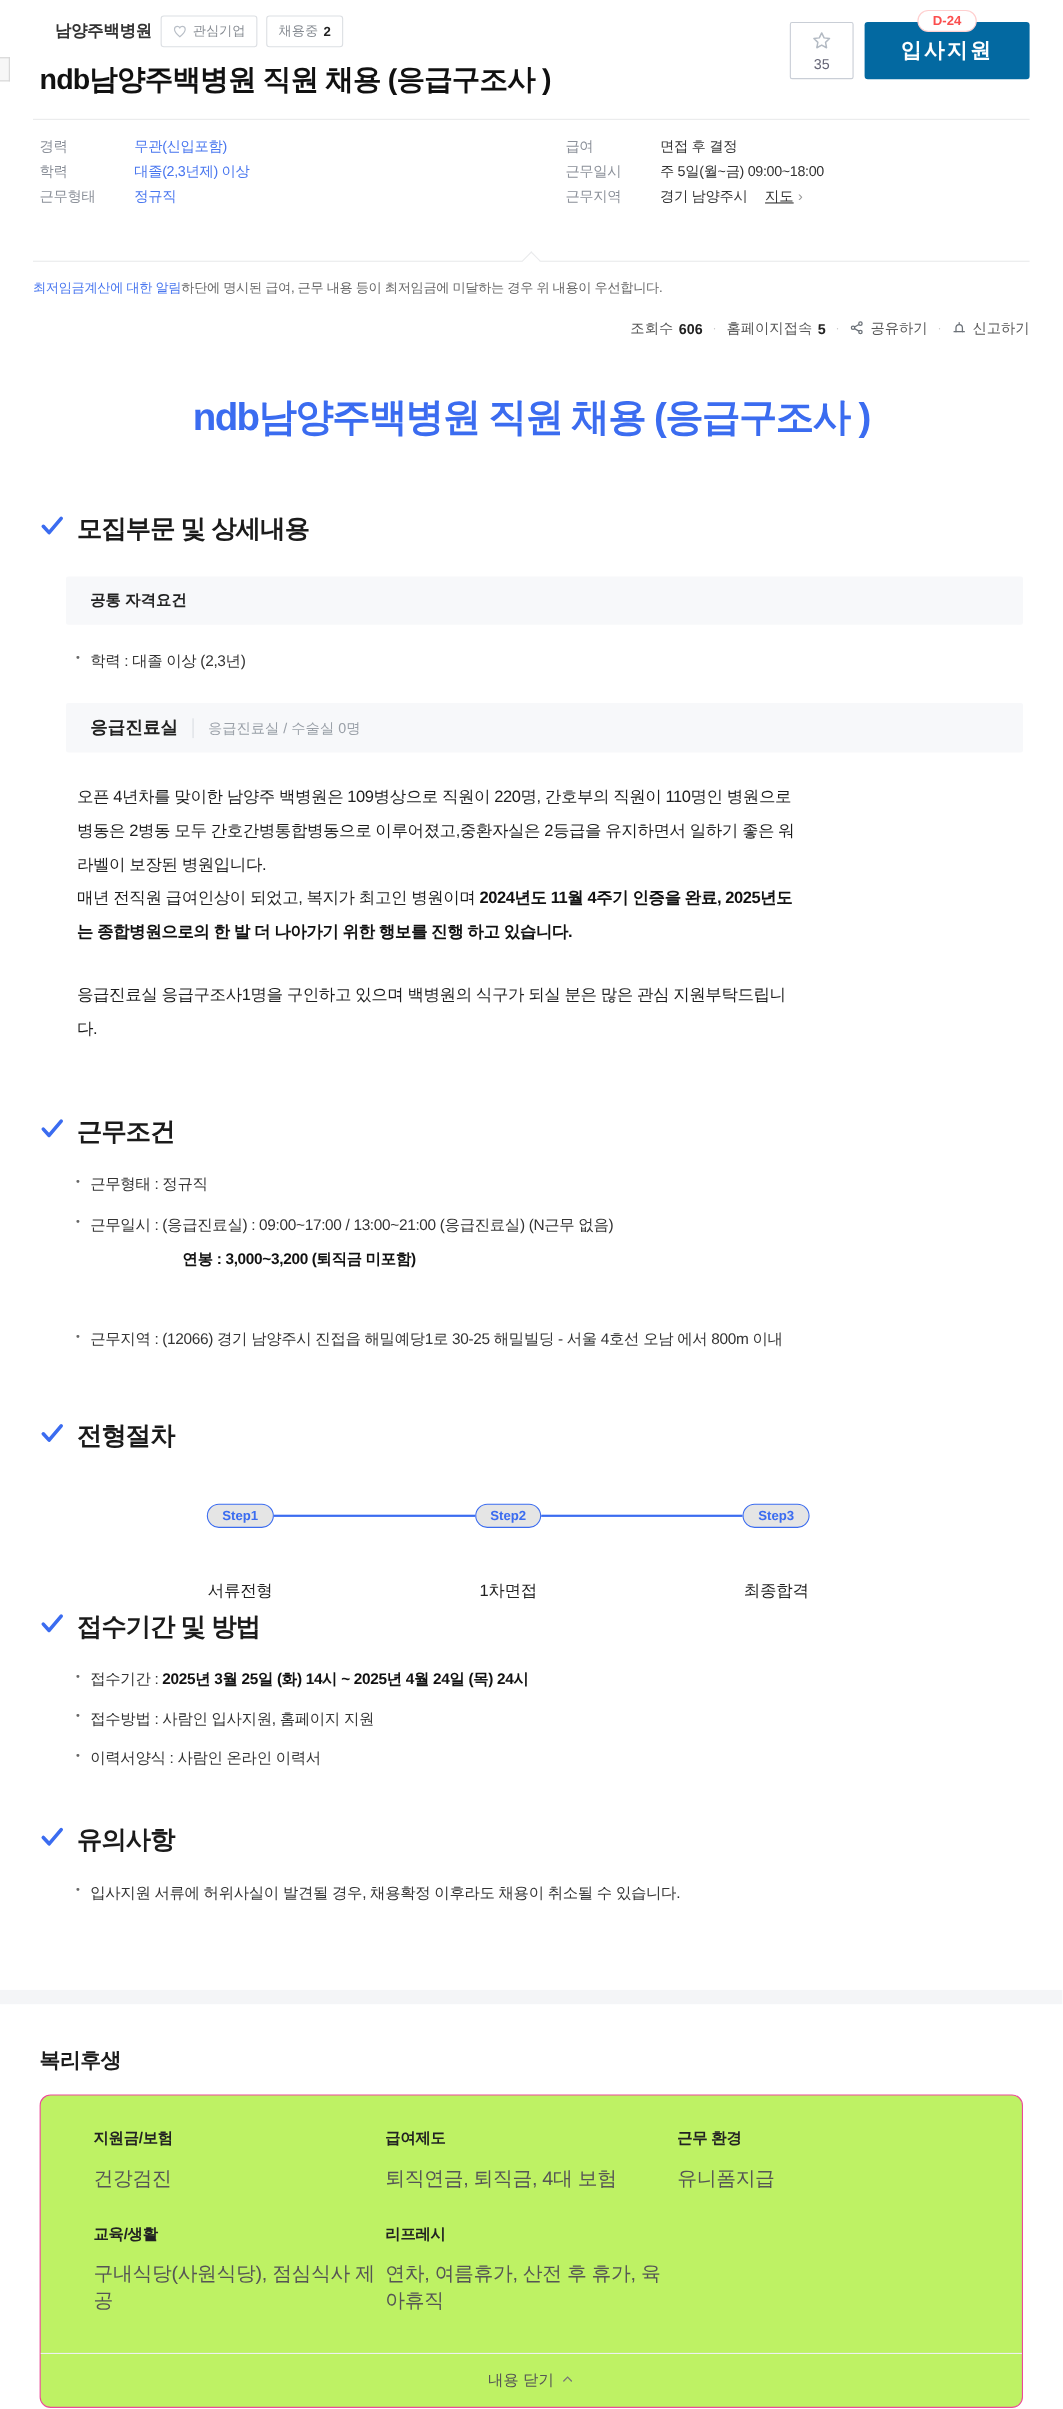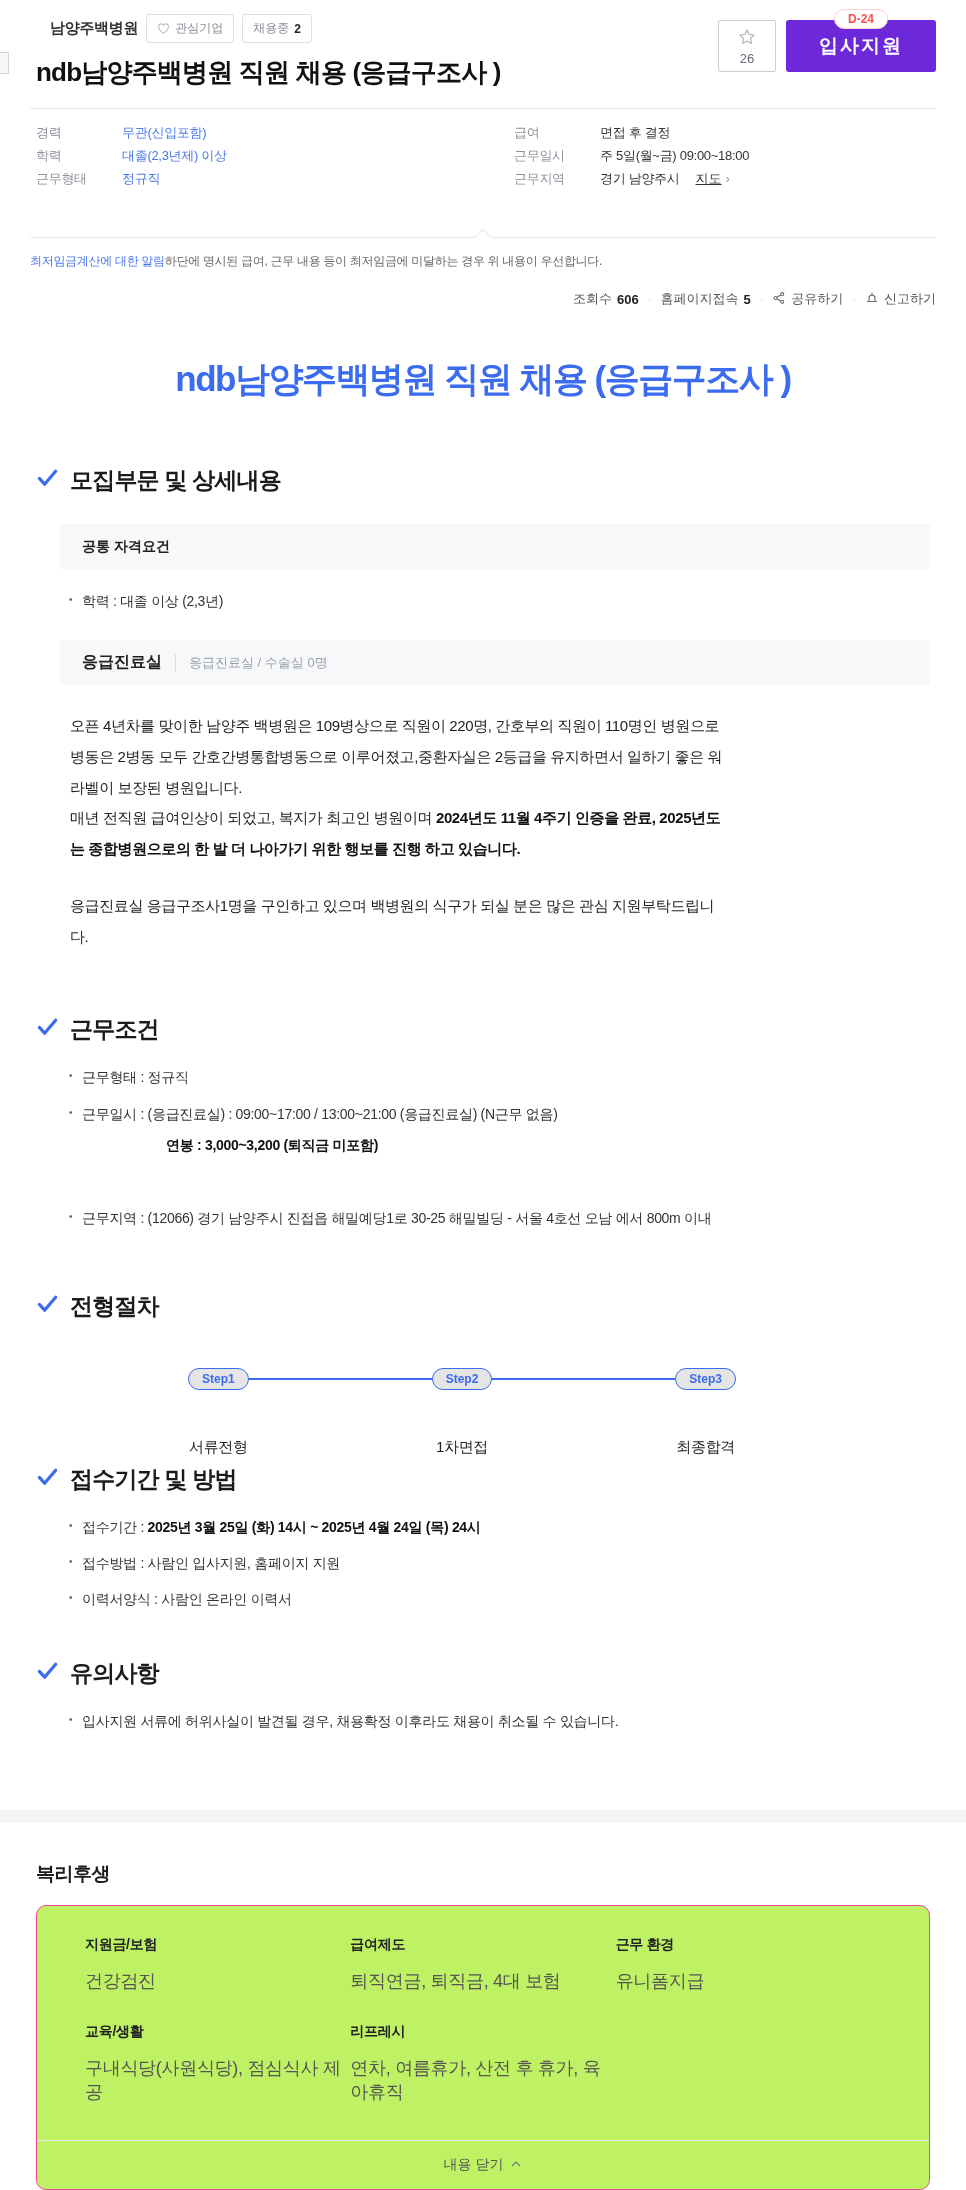--- a/index.html
+++ b/index.html
@@ -18,21 +18,21 @@
   .chip { display: inline-flex; align-items: center; gap: 5px; border: 1px solid #dcdfe3;
     background: #fff; border-radius: 3px; font-size: 12px; color: #868b92; padding: 5px 10px; cursor: pointer; }
   .chip b { color: #222; font-weight: bold; }
   .chip svg { display: block; }
   .job-title { font-size: 26px; font-weight: bold; color: #111; margin-top: 12px; letter-spacing: -0.8px; }
 
   .header-right { position: absolute; top: 20px; right: 30px; display: flex; gap: 10px; align-items: flex-start; }
   .scrap-box { width: 58px; height: 52px; border: 1px solid #c9ced6; background: #fff; border-radius: 2px;
     display: flex; flex-direction: column; align-items: center; justify-content: center; gap: 1px;
     font-size: 13px; color: #667; cursor: pointer; }
-  .apply-btn { position: relative; width: 150px; height: 52px; background: #6d28d9; border: none; border-radius: 3px;
+  .apply-btn { position: relative; width: 150px; height: 52px; background: #0369a1; border: none; border-radius: 3px;
     color: #fff; font-size: 19px; font-weight: bold; letter-spacing: 2px; cursor: pointer;
     font-family: inherit; }
   .dday-pill { position: absolute; top: -11px; left: 50%; transform: translateX(-50%);
     background: #fff; border: 1px solid #ffcfcf; color: #fb4e4e; font-size: 12px; font-weight: bold;
     padding: 2px 13px; border-radius: 20px; letter-spacing: 0; }
 
   .hr { border: none; border-top: 1px solid #e9eaec; margin: 18px 30px 0; }
 
   
   .info-grid { display: flex; padding: 17px 36px 0; }
@@ -132,21 +132,21 @@
       <b>2</b>
     </button>
   </div>
   <h1 class="job-title">ndb남양주백병원 직원 채용 (응급구조사 )</h1>
 
   <div class="header-right">
     <div class="scrap-box">
       <span><svg width="20" height="20" viewBox="0 0 24 24" fill="none" stroke="#b3bac3" stroke-width="1.6" stroke-linejoin="round">
             <path d="M12 3.5 L14.6 8.9 L20.5 9.7 L16.2 13.8 L17.3 19.7 L12 16.8 L6.7 19.7 L7.8 13.8 L3.5 9.7 L9.4 8.9 Z"></path>
           </svg></span>
-      <span>26</span>
+      <span>35</span>
     </div>
     <button class="apply-btn">
       <span class="dday-pill">D-24</span>
       <span>입사지원</span>
     </button>
   </div>
 </div>
 
 <hr class="hr">
 

